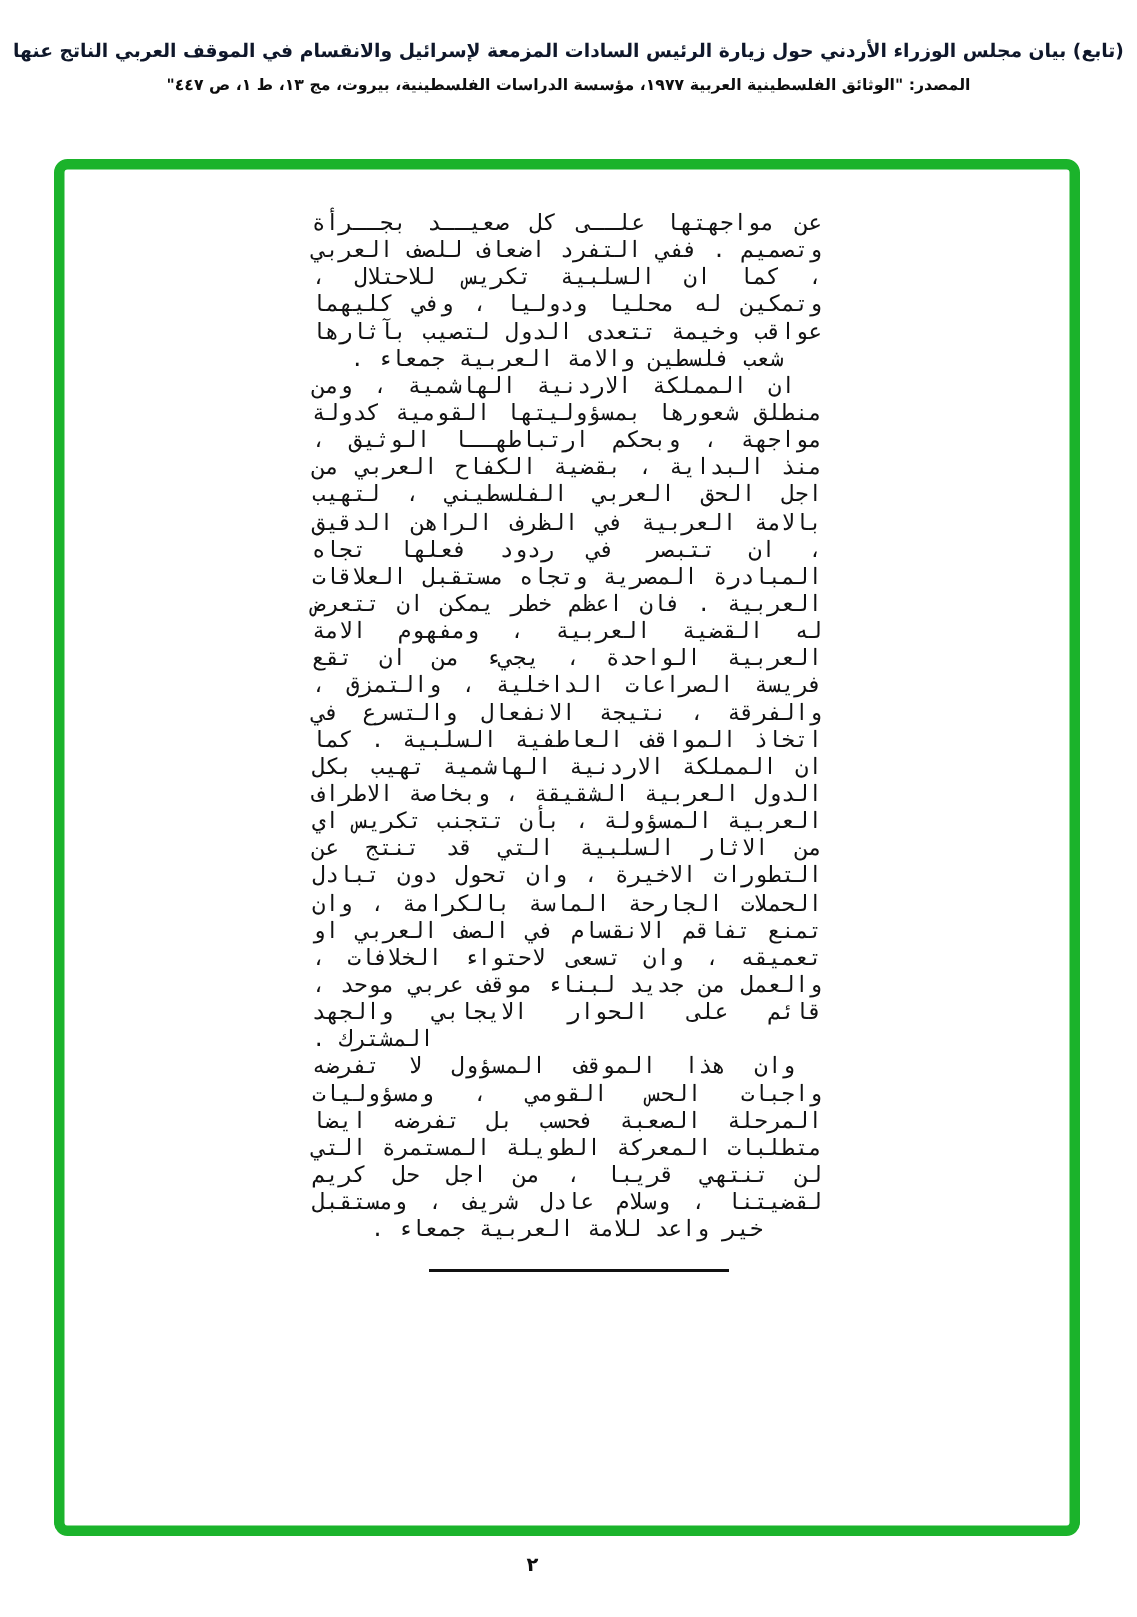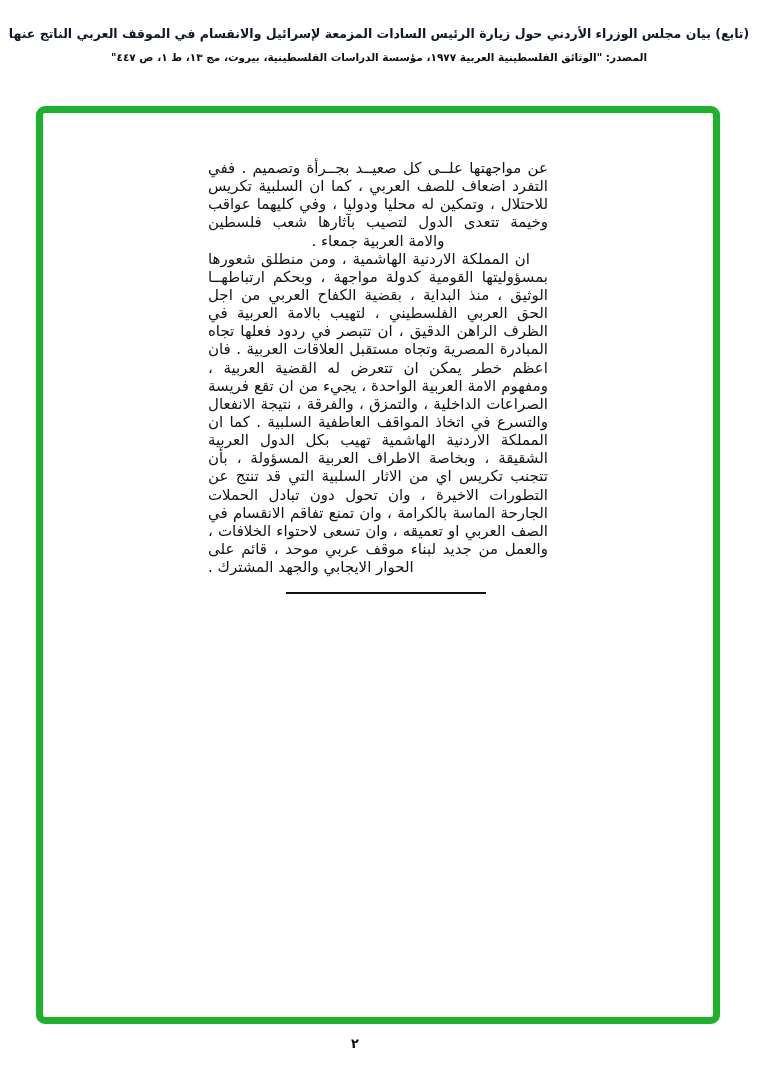--- a/index.html
+++ b/index.html
@@ -50,25 +50,26 @@
     height: 904px;  
     border: 7px solid #1bb32b;
     border-radius: 9px;
     background: #ffffff;
   }
 
   
   .text-column {
     direction: rtl;
     width: 340px;
-    margin: 46px auto 0 auto;
+    margin: 28px auto 0 auto;
     font-size: 15px;
     line-height: 1.21;
     text-align: justify;
     color: #121212;
+    font-family: Liberation Mono, monospace;
   }
   .para { margin: 0; }
   .para.indent { text-indent: 18px; }
   .para.last-center { text-align-last: center; }
   .para.last-left { text-align-last: left; }
 
   .closing-rule {
     width: 200px;
     height: 0;
     border: 0;
@@ -97,19 +98,20 @@
 
   <div class="doc-header">
     <div class="title">(تابع) بيان مجلس الوزراء الأردني حول زيارة الرئيس السادات  المزمعة لإسرائيل والانقسام في الموقف العربي الناتج عنها</div>
     <div class="source">المصدر:  "الوثائق الفلسطينية العربية ١٩٧٧، مؤسسة الدراسات الفلسطينية، بيروت، مج ١٣، ط ١، ص ٤٤٧"</div>
   </div>
 
   <div class="page-frame">
     <div class="text-column">
       <p class="para last-center">عن مواجهتها علــى كل صعيــد بجــرأة وتصميم . ففي التفرد اضعاف للصف العربي ، كما ان السلبية تكريس للاحتلال ، وتمكين له محليا ودوليا ، وفي كليهما عواقب وخيمة تتعدى الدول لتصيب بآثارها شعب فلسطين والامة العربية جمعاء .</p>
       <p class="para indent last-left">ان المملكة الاردنية الهاشمية ، ومن منطلق شعورها بمسؤوليتها القومية كدولة مواجهة ، وبحكم ارتباطهــا الوثيق ، منذ البداية ، بقضية الكفاح العربي من اجل الحق العربي الفلسطيني ، لتهيب بالامة العربية في الظرف الراهن الدقيق ، ان تتبصر في ردود فعلها تجاه المبادرة المصرية وتجاه مستقبل العلاقات العربية . فان اعظم خطر يمكن ان تتعرض له القضية العربية ، ومفهوم الامة العربية الواحدة ، يجيء من ان تقع فريسة الصراعات الداخلية ، والتمزق ، والفرقة ، نتيجة الانفعال والتسرع في اتخاذ المواقف العاطفية السلبية . كما ان المملكة الاردنية الهاشمية تهيب بكل الدول العربية الشقيقة ، وبخاصة الاطراف العربية المسؤولة ، بأن تتجنب تكريس اي من الاثار السلبية التي قد تنتج عن التطورات الاخيرة ، وان تحول دون تبادل الحملات الجارحة الماسة بالكرامة ، وان تمنع تفاقم الانقسام في الصف العربي او تعميقه ، وان تسعى لاحتواء الخلافات ، والعمل من جديد لبناء موقف عربي موحد ، قائم على الحوار الايجابي والجهد المشترك .</p>
+      <p class="para indent last-center">وان هذا الموقف المسؤول لا تفرضه واجبات الحس القومي ، ومسؤوليات المرحلة الصعبة فحسب بل تفرضه ايضا متطلبات المعركة الطويلة المستمرة التي لن تنتهي قريبا ، من اجل حل كريم لقضيتنا ، وسلام عادل شريف ، ومستقبل خير واعد للامة العربية جمعاء .</p>
       <hr class="closing-rule">
     </div>
   </div>
 
   <div class="page-number">٢</div>
 
 </div>
 
 </body></html>

